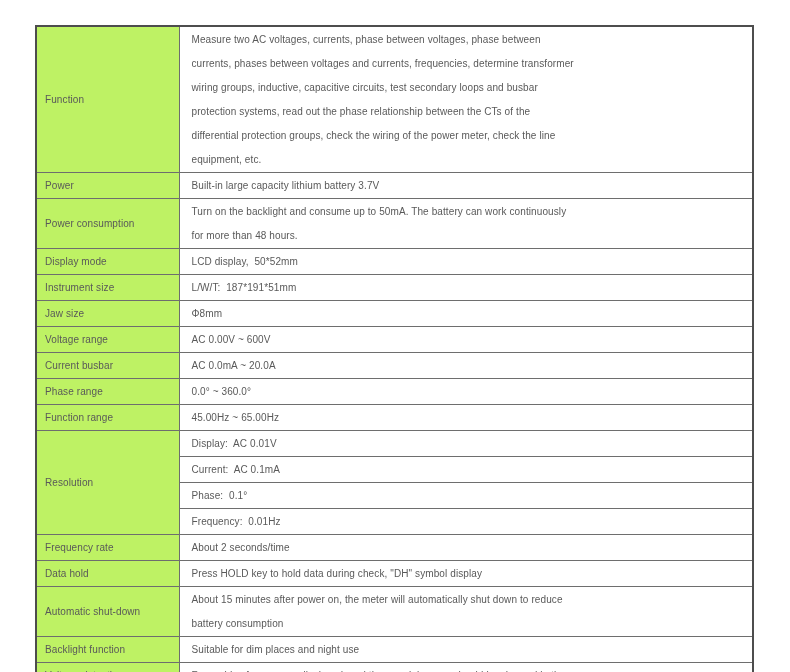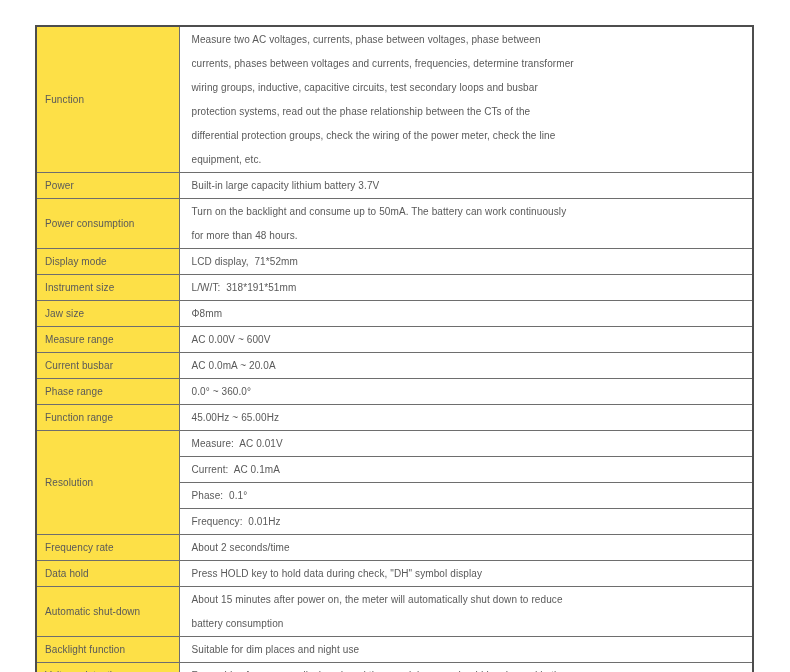--- a/index.html
+++ b/index.html
@@ -31,21 +31,21 @@
     border: 1px solid #6e6e6e;
     font-family: "Liberation Sans", sans-serif;
     font-size: 10px;
     line-height: 24px;
     color: #595959;
     vertical-align: middle;
     letter-spacing: 0.1px;
     overflow: hidden;
   }
   td.label-cell {
-    background: #fde047;
+    background: #bef264;
     padding: 0 24px 0 8px;
   }
   td.value-cell {
     background: #ffffff;
     padding: 0 6px 0 12px;
     white-space: pre-wrap;
   }
   tr.h25 td  { height: 25px; margin-top: 46px; }
   tr.h49 td  { height: 49px; }
   tr.h145 td { height: 145px; }
@@ -73,49 +73,49 @@
           <td class="label-cell" rowspan="1">Power</td>
           <td class="value-cell">Built-in large capacity lithium battery 3.7V</td>
         </tr>
         <tr class="h49">
           <td class="label-cell" rowspan="1">Power consumption</td>
           <td class="value-cell">Turn on the backlight and consume up to 50mA. The battery can work continuously
 for more than 48 hours.</td>
         </tr>
         <tr class="h25">
           <td class="label-cell" rowspan="1">Display mode</td>
-          <td class="value-cell">LCD display,  71*52mm</td>
+          <td class="value-cell">LCD display,  50*52mm</td>
         </tr>
         <tr class="h25">
           <td class="label-cell" rowspan="1">Instrument size</td>
-          <td class="value-cell">L/W/T:  318*191*51mm</td>
+          <td class="value-cell">L/W/T:  187*191*51mm</td>
         </tr>
         <tr class="h25">
           <td class="label-cell" rowspan="1">Jaw size</td>
           <td class="value-cell">Φ8mm</td>
         </tr>
         <tr class="h25">
-          <td class="label-cell" rowspan="1">Measure range</td>
+          <td class="label-cell" rowspan="1">Voltage range</td>
           <td class="value-cell">AC 0.00V ~ 600V</td>
         </tr>
         <tr class="h25">
           <td class="label-cell" rowspan="1">Current busbar</td>
           <td class="value-cell">AC 0.0mA ~ 20.0A</td>
         </tr>
         <tr class="h25">
           <td class="label-cell" rowspan="1">Phase range</td>
           <td class="value-cell">0.0° ~ 360.0°</td>
         </tr>
         <tr class="h25">
           <td class="label-cell" rowspan="1">Function range</td>
           <td class="value-cell">45.00Hz ~ 65.00Hz</td>
         </tr>
         <tr class="h25">
           <td class="label-cell" rowspan="4">Resolution</td>
-          <td class="value-cell">Measure:  AC 0.01V</td>
+          <td class="value-cell">Display:  AC 0.01V</td>
         </tr>
         <tr class="h25">
           <td class="value-cell">Current:  AC 0.1mA</td>
         </tr>
         <tr class="h25">
           <td class="value-cell">Phase:  0.1°</td>
         </tr>
         <tr class="h25">
           <td class="value-cell">Frequency:  0.01Hz</td>
         </tr>

